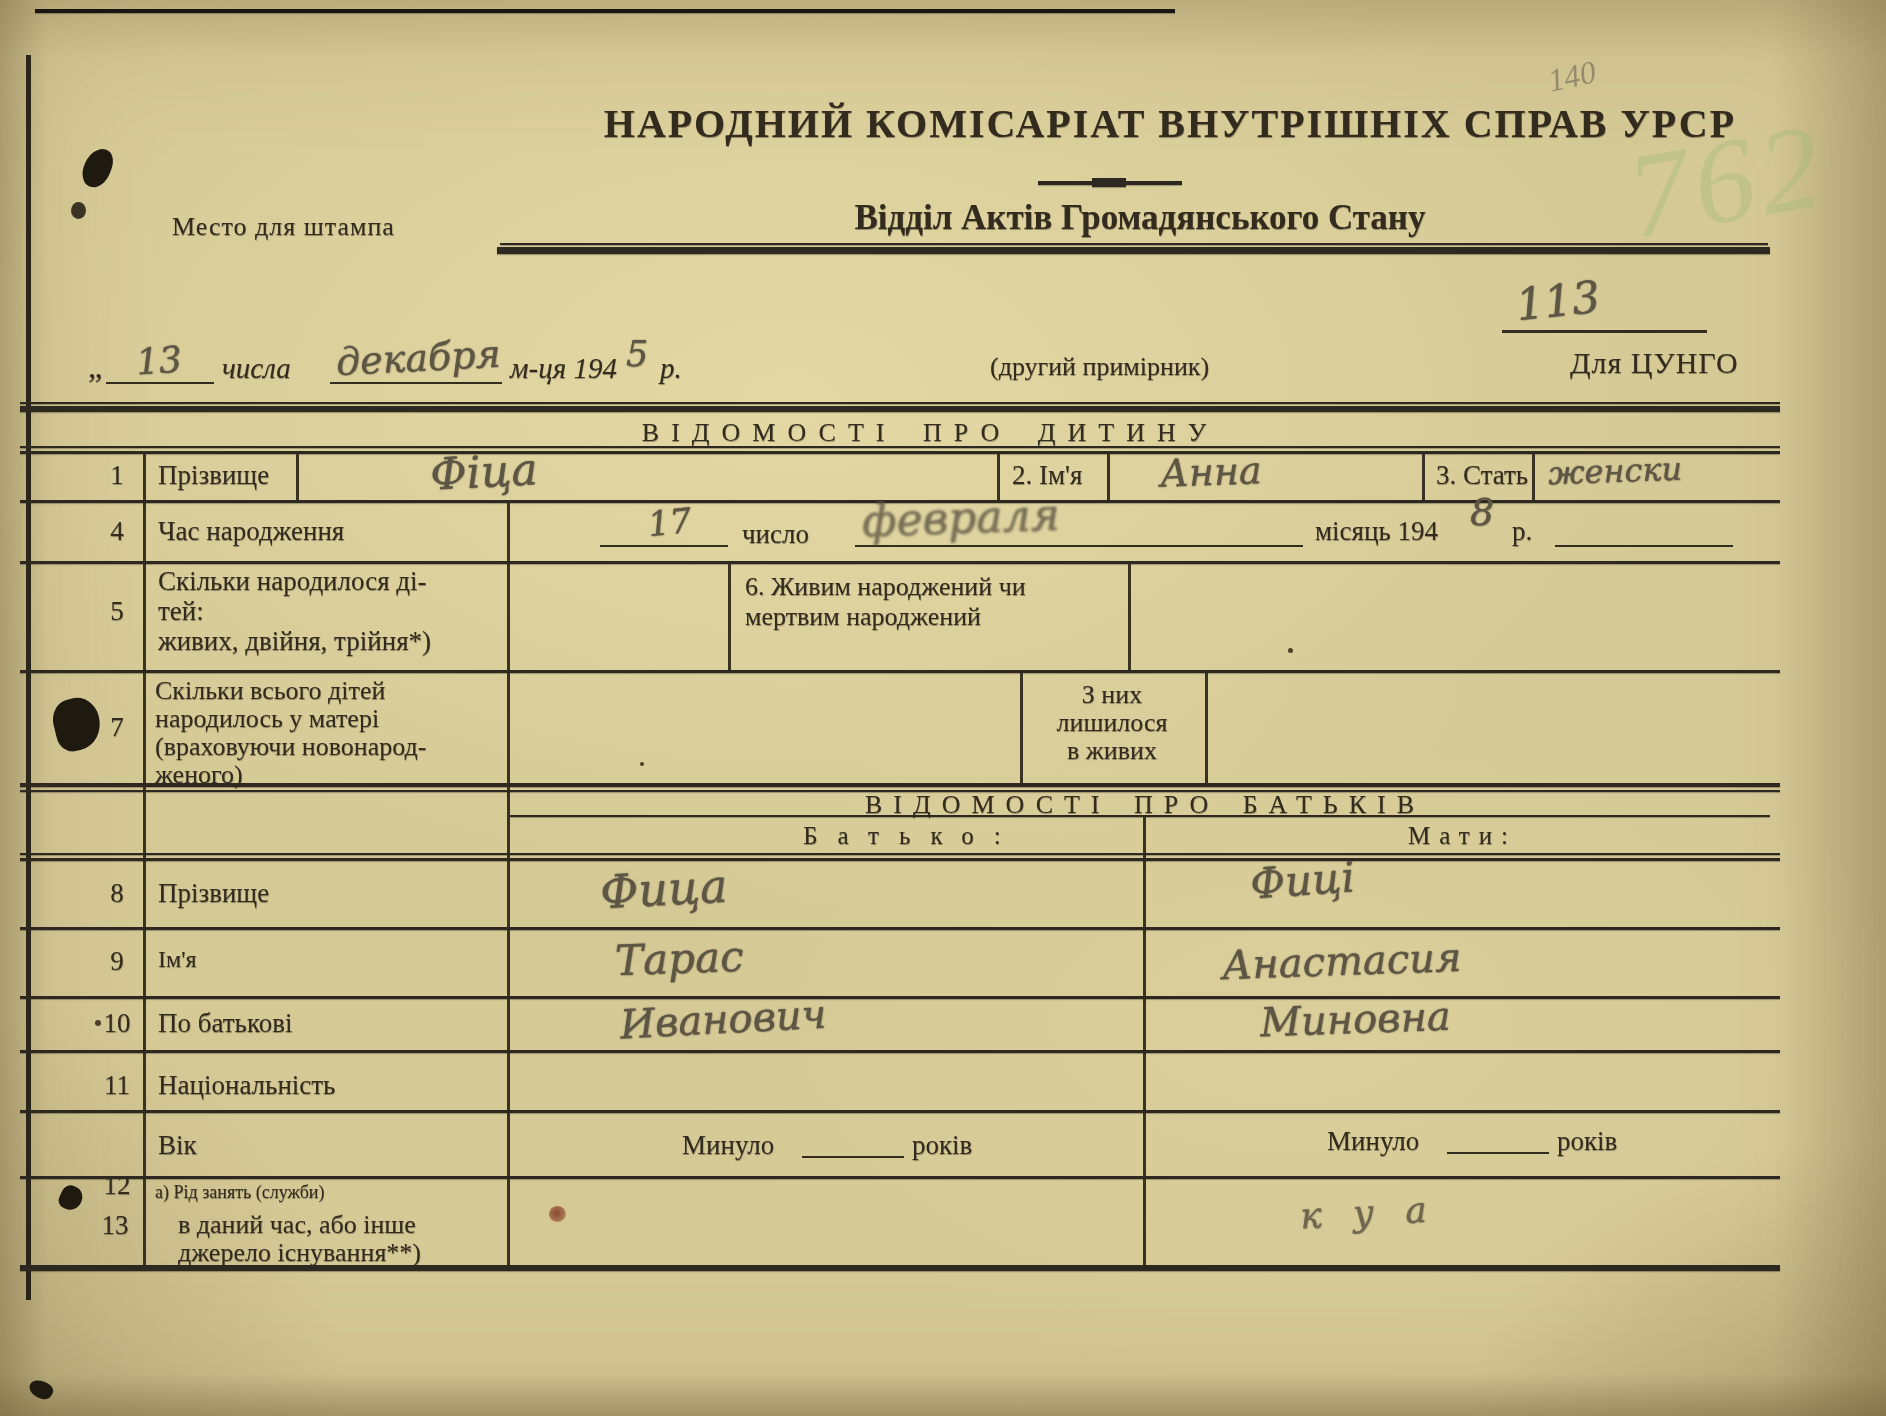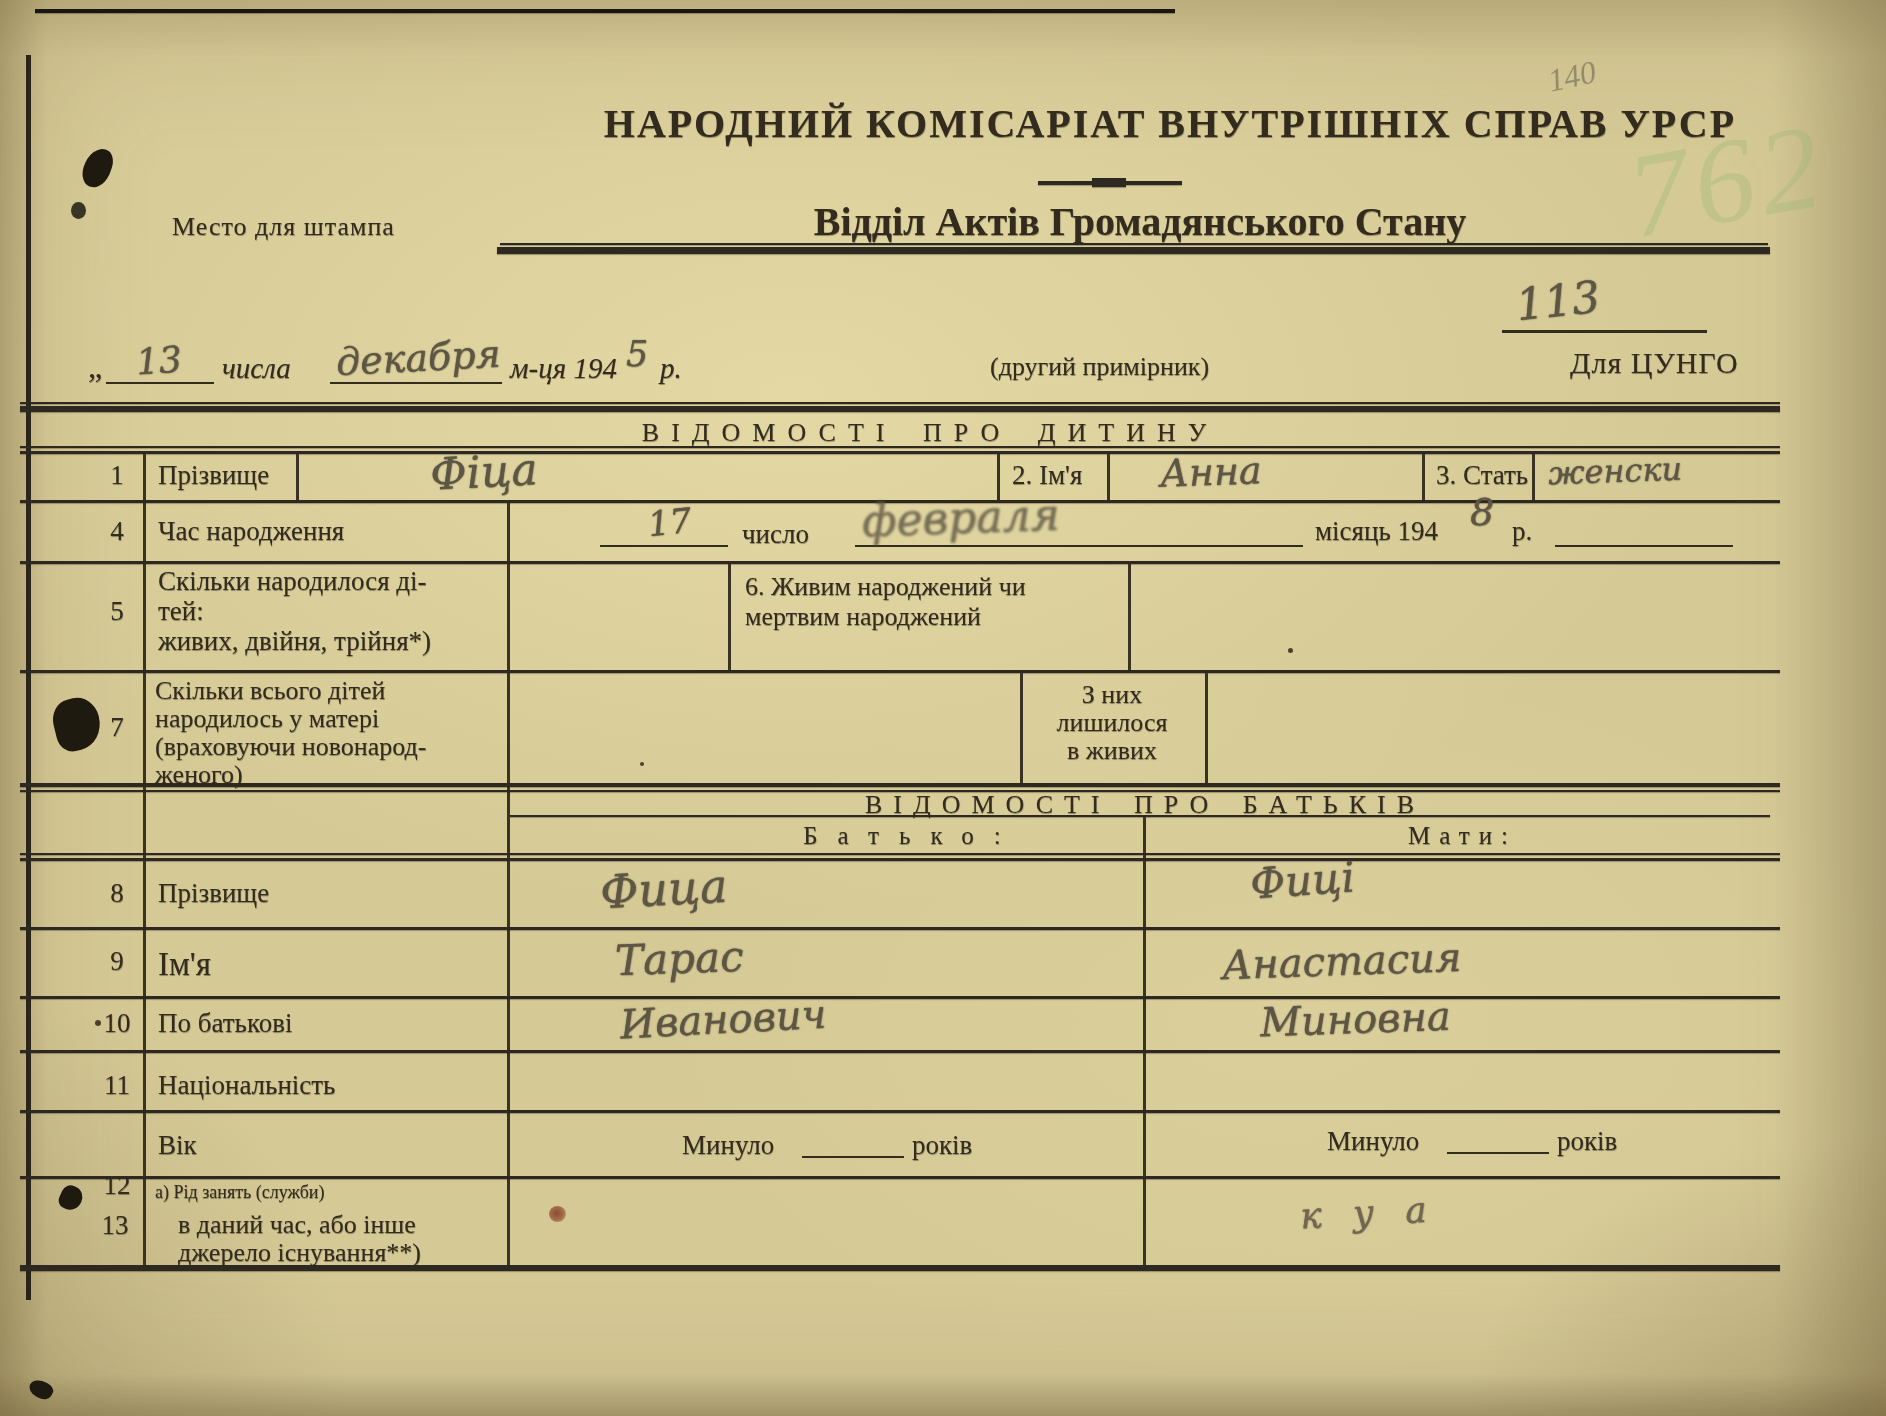--- a/index.html
+++ b/index.html
@@ -46,21 +46,21 @@
   <div class="speck" style="left:640px;top:762px;width:4px;height:4px;"></div>
   <div style="position:absolute;left:549px;top:1206px;width:17px;height:16px;border-radius:50%;background:radial-gradient(circle at 45% 45%, #8a4a33 0%, #a5704e 55%, rgba(165,112,78,0) 100%);"></div>
 
   <div class="t" style="left:1548px;top:58px;font-size:32px;font-style:italic;color:rgba(96,92,76,.55);text-shadow:none;transform:rotate(-12deg);">140</div>
   <div class="t" style="left:1628px;top:112px;font-size:120px;font-style:italic;color:rgba(148,182,116,.32);text-shadow:none;transform:rotate(-10deg);letter-spacing:6px;">762</div>
 
   <div class="t b c" style="left:600px;top:100px;width:1140px;font-size:40px;letter-spacing:2px;">НАРОДНИЙ КОМІСАРІАТ ВНУТРІШНІХ СПРАВ УРСР</div>
   <div class="hr" style="left:1038px;top:181px;width:144px;height:4px;"></div>
   <div class="hr" style="left:1092px;top:178px;width:34px;height:9px;"></div>
   <div class="t" style="left:172px;top:212px;font-size:26px;letter-spacing:1px;">Место для штампа</div>
-  <div class="t b c" style="left:700px;top:198px;width:880px;font-size:40px;">Відділ Актів Громадянського Стану</div>
+  <div class="t b c" style="left:700px;top:198px;width:880px;font-size:35px;">Відділ Актів Громадянського Стану</div>
   <div class="hr" style="left:500px;top:243px;width:1268px;height:2px;"></div>
   <div class="hr" style="left:497px;top:247px;width:1273px;height:7px;"></div>
 
   <div class="hw" style="left:1516px;top:275px;font-size:44px;transform:rotate(-6deg);">113</div>
   <div class="ul" style="left:1502px;top:330px;width:205px;"></div>
 
   <div class="t" style="left:88px;top:348px;font-size:32px;">„</div>
   <div class="ul" style="left:106px;top:382px;width:108px;height:2px;"></div>
   <div class="hw" style="left:136px;top:340px;font-size:36px;transform:rotate(-4deg);">13</div>
   <div class="t i" style="left:222px;top:352px;font-size:29px;">числа</div>
@@ -138,21 +138,21 @@
   <div class="hr" style="left:20px;top:853px;width:1760px;height:2px;"></div>
   <div class="hr" style="left:20px;top:858px;width:1760px;height:3px;"></div>
 
   <div class="t c" style="left:97px;top:878px;width:40px;font-size:27px;">8</div>
   <div class="t" style="left:158px;top:878px;font-size:27px;">Прізвище</div>
   <div class="hw" style="left:600px;top:862px;font-size:46px;transform:rotate(-3deg);">Фица</div>
   <div class="hw" style="left:1250px;top:856px;font-size:42px;transform:rotate(-4deg);">Фиці</div>
   <div class="hr" style="left:20px;top:927px;width:1760px;height:3px;"></div>
 
   <div class="t c" style="left:97px;top:946px;width:40px;font-size:27px;">9</div>
-  <div class="t" style="left:158px;top:946px;font-size:33px;">Ім'я</div>
+  <div class="t" style="left:158px;top:946px;font-size:24px;">Ім'я</div>
   <div class="hw" style="left:615px;top:934px;font-size:42px;transform:rotate(-2deg);">Тарас</div>
   <div class="hw" style="left:1222px;top:938px;font-size:40px;transform:rotate(-2deg);">Анастасия</div>
   <div class="hr" style="left:20px;top:996px;width:1760px;height:3px;"></div>
 
   <div class="t c" style="left:92px;top:1008px;width:50px;font-size:27px;">10</div>
   <div class="t" style="left:158px;top:1008px;font-size:27px;">По батькові</div>
   <div class="hw" style="left:620px;top:996px;font-size:40px;transform:rotate(-3deg);">Иванович</div>
   <div class="hw" style="left:1260px;top:996px;font-size:40px;transform:rotate(-2deg);">Миновна</div>
   <div class="hr" style="left:20px;top:1050px;width:1760px;height:3px;"></div>
 

